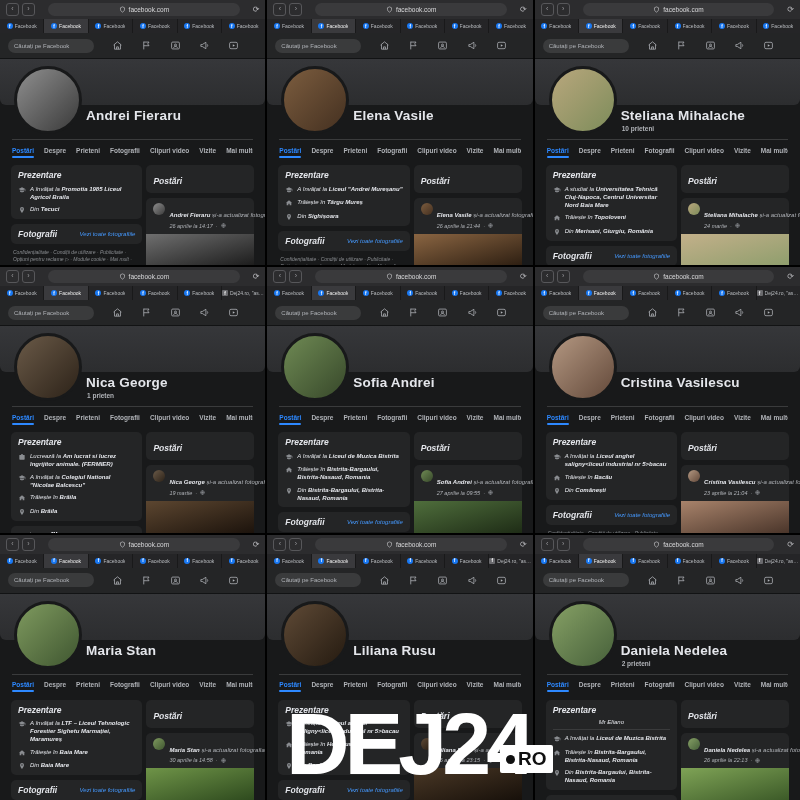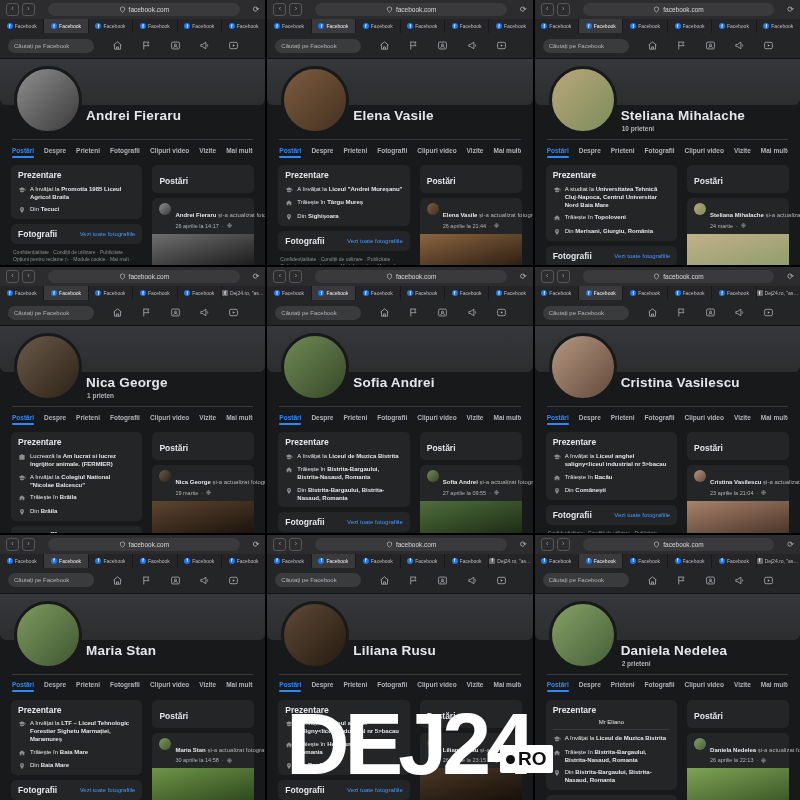--- a/index.html
+++ b/index.html
@@ -34,21 +34,21 @@
   .avatar{position:absolute;left:14px;top:7px;width:62px;height:62px;border-radius:50%;border:3px solid #18191a;background:linear-gradient(135deg,var(--av1),var(--av2));}
   .pname{position:absolute;left:86px;top:49px;color:#e4e6eb;font-size:13.5px;font-weight:bold;letter-spacing:.2px;white-space:nowrap;}
   .pfriends{position:absolute;left:87px;top:66px;color:#b0b3b8;font-size:6.5px;font-weight:bold;}
 
   .ptabs{height:20px;flex:none;display:flex;align-items:center;gap:10px;margin:0 12px;border-top:1px solid #3a3b3c;color:#b0b3b8;font-size:6.5px;font-weight:bold;white-space:nowrap;overflow:hidden;}
   .ptab{position:relative;padding:4px 0;}
   .ptab.active{color:#2d88ff;}
   .ptab.active::after{content:"";position:absolute;left:0;right:0;bottom:0;height:2px;background:#2d88ff;border-radius:1px;}
 
   
-  .content{flex:1;display:flex;gap:10px;padding:5px 11px 0;min-height:0;}
+  .content{flex:1;display:flex;gap:4px;padding:5px 11px 0;min-height:0;font-style:italic;}
   .colL{width:54%;display:flex;flex-direction:column;gap:5px;min-width:0;}
   .colR{flex:1;display:flex;flex-direction:column;gap:5px;min-width:0;}
   .card{background:#242526;border-radius:5px;padding:5px 7px;flex:none;}
   .cardtitle{color:#e4e6eb;font-size:8.5px;font-weight:bold;}
   .bio{color:#e4e6eb;font-size:6px;text-align:center;padding:2px 0 4px;border-bottom:1px solid #3a3b3c;margin-top:2px;}
   .irow{display:flex;gap:4px;margin-top:4.5px;color:#e4e6eb;font-size:6px;line-height:1.35;}
   .iicon{color:#8a8d91;flex:none;width:8px;padding-top:1px;}
   .iicon svg{width:8px;height:8px;display:block;}
   .itext b{font-weight:bold;}
   .rowcard{display:flex;justify-content:space-between;align-items:center;gap:4px;}

